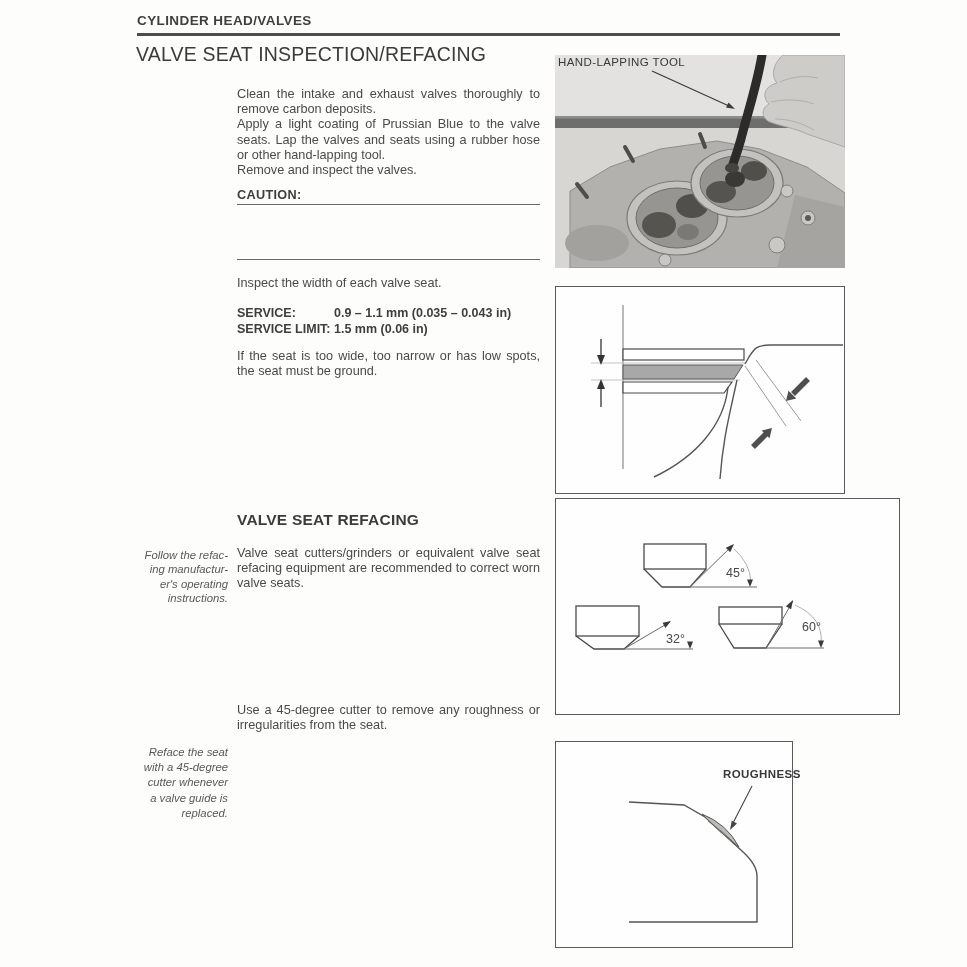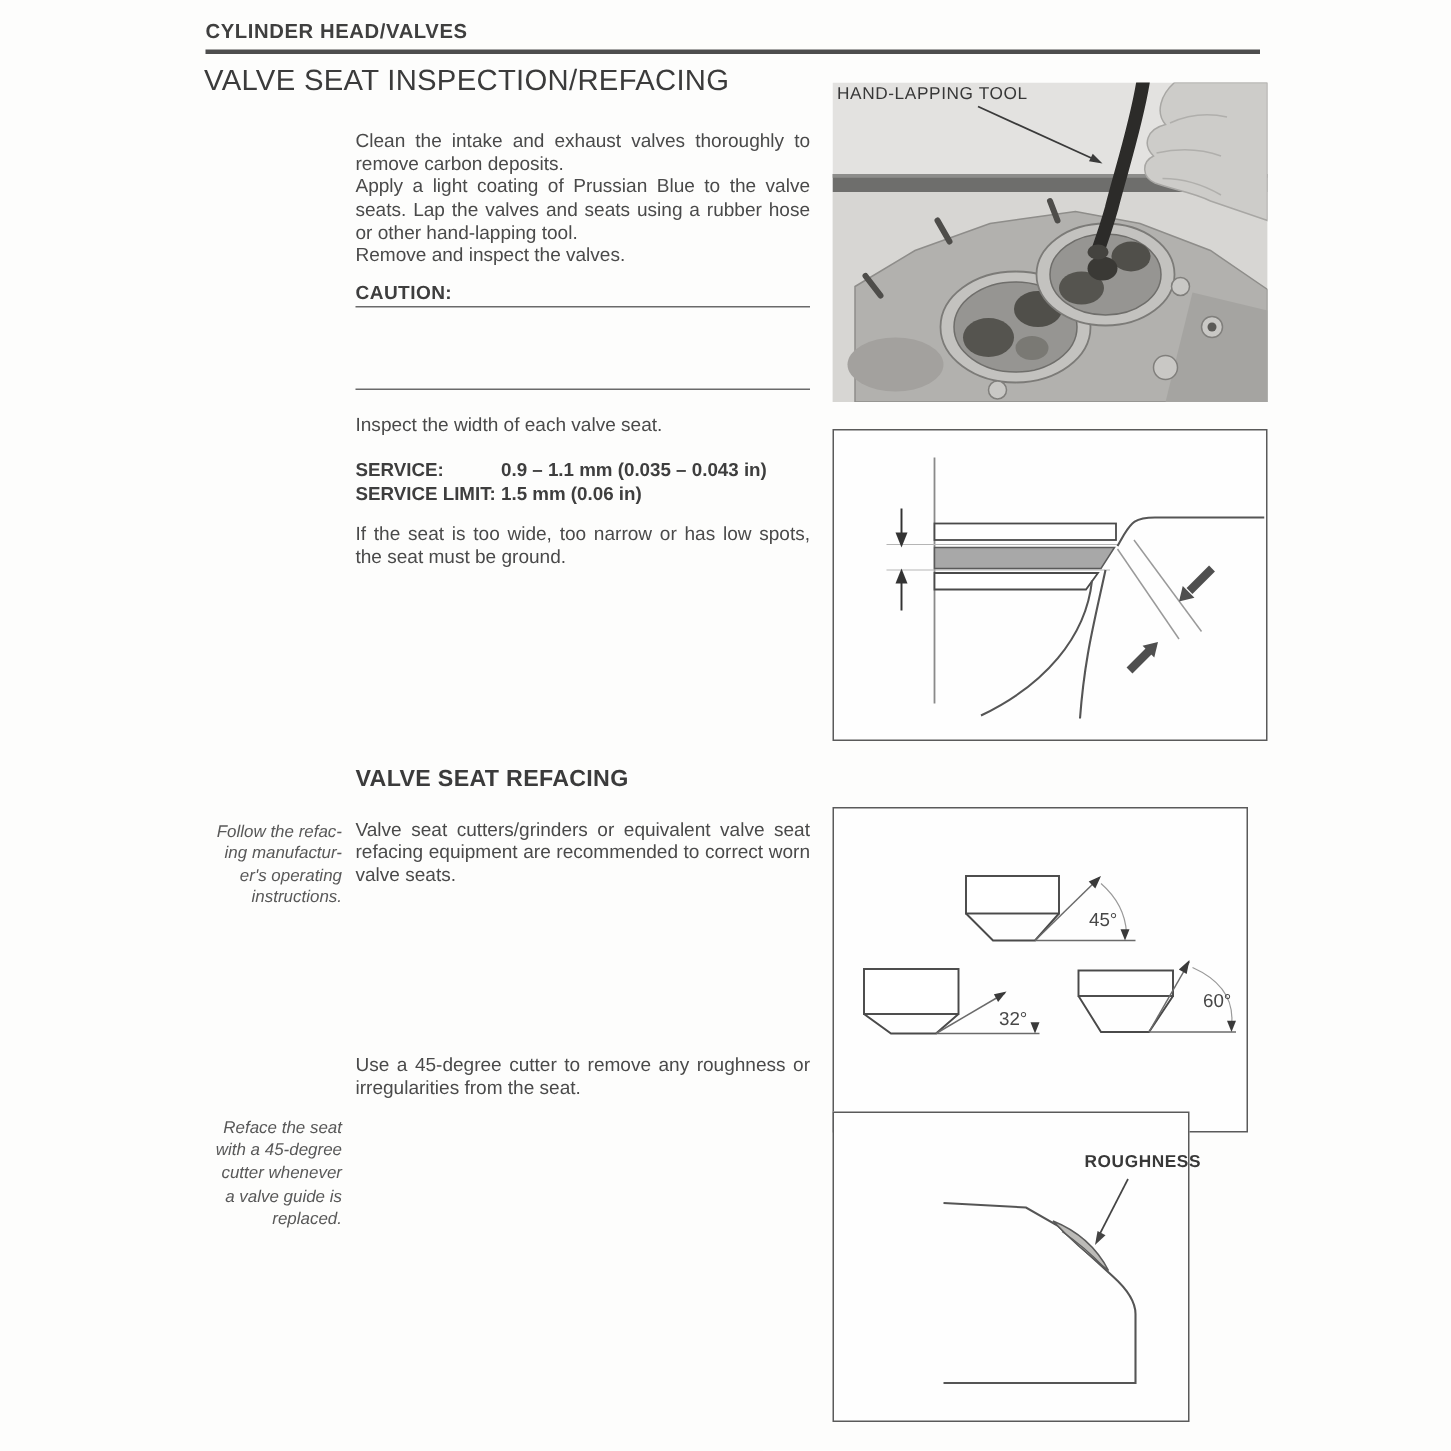--- a/index.html
+++ b/index.html
@@ -185,21 +185,21 @@
 
       <g>
         <line x1="252" y1="92" x2="237" y2="107" stroke="#4f4f4f" stroke-width="5.5"></line>
         <polygon points="230,114 240.3,111.5 232.5,103.7" fill="#4f4f4f"></polygon>
         <line x1="197" y1="160" x2="211" y2="146" stroke="#4f4f4f" stroke-width="5.5"></line>
         <polygon points="216,141 213.5,151.3 205.7,143.5" fill="#4f4f4f"></polygon>
       </g>
     </svg>
   </div>
 
-  <div class="abs figbox" style="left:555px; top:538px; width:277px; height:217px;">
+  <div class="abs figbox" style="left:555px; top:498px; width:345px; height:217px;">
     <svg width="287" height="214" viewBox="0 0 287 214">
 
       <g class="diagram-line" stroke-width="1.3">
         <rect x="88" y="45" width="62" height="25" fill="#fff" stroke="#4a4a4a"></rect>
         <path d="M88,70 L106,88 L134,88 L150,70" stroke="#4a4a4a"></path>
         <line x1="134" y1="88" x2="201" y2="88" stroke="#6a6a6a" stroke-width="1"></line>
         <line x1="134" y1="88" x2="177" y2="46" stroke="#6a6a6a" stroke-width="1"></line>
         <path d="M178,50 Q194,64 195,83" stroke="#9a9a9a" stroke-width=".8"></path>
       </g>
       <polygon points="178,45 174.2,53.3 169.8,48.7" fill="#3a3a3a"></polygon>

